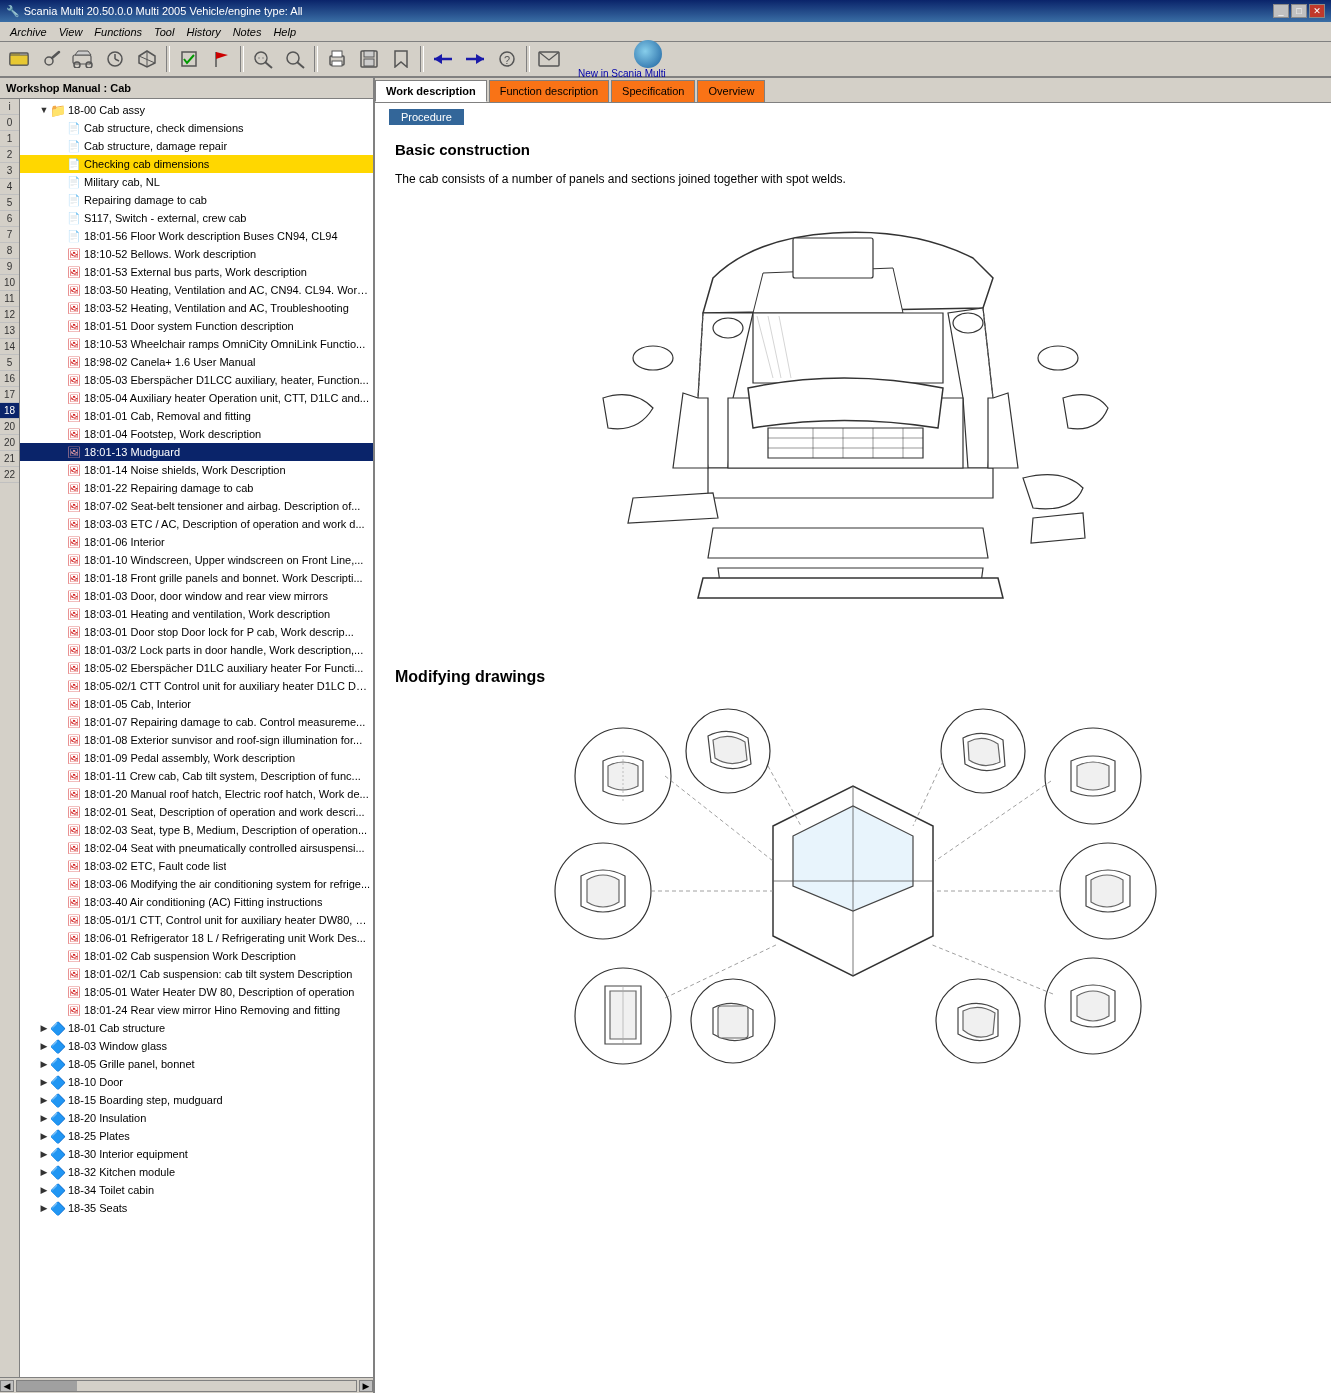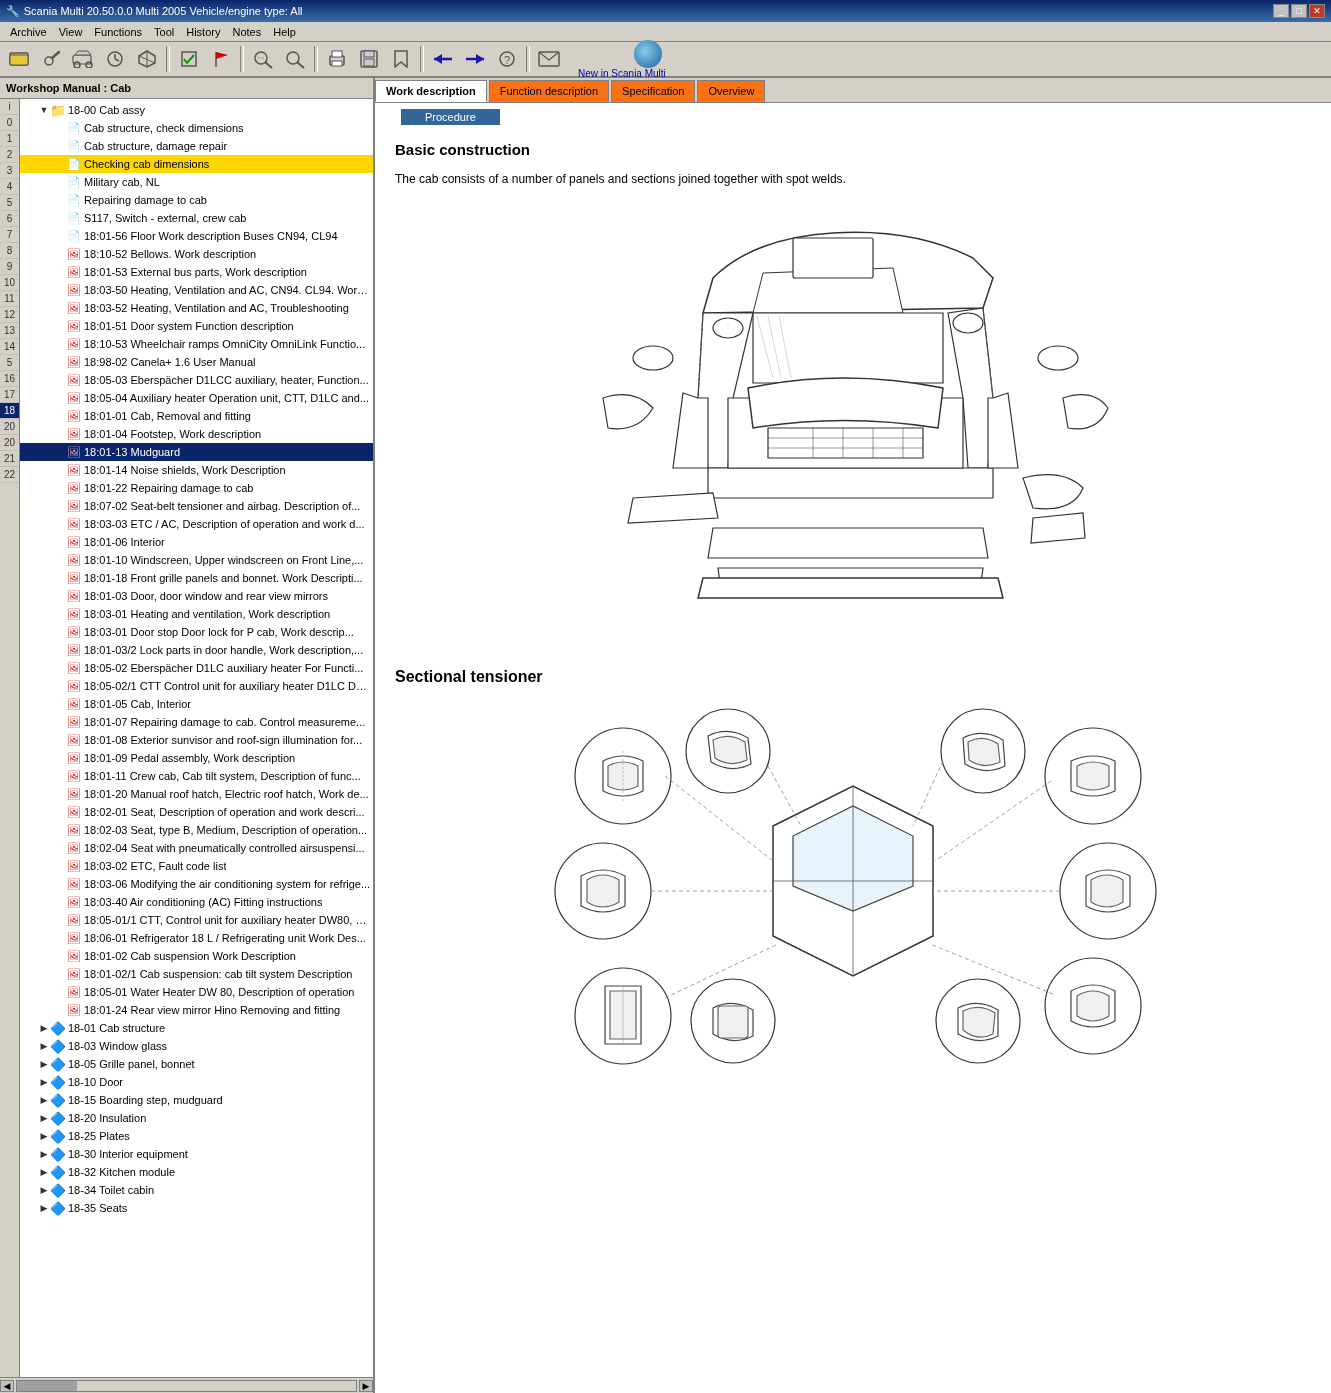--- a/index.html
+++ b/index.html
@@ -27,20 +27,21 @@
     }
     
     
     .menu-bar {
       background: #d4d0c8;
       height: 20px;
       display: flex;
       align-items: center;
       padding: 4px 4px;
       border-bottom: 1px solid #808080;
+      font-style: italic;
     }
     .menu-item {
       padding: 2px 6px;
       font-size: 11px;
       cursor: pointer;
     }
     
     
     .toolbar {
       background: #d4d0c8;
@@ -154,23 +155,23 @@
     .tab.active {
       background: white;
       font-weight: bold;
       border-bottom: 1px solid white;
     }
     
     .procedure-tag {
       display: inline-block;
       background: #336699;
       color: white;
-      padding: 2px 24px;
+      padding: 2px 12px;
       font-size: 11px;
-      margin: 4px 20px;
+      margin: 4px 8px;
     }
     
     .content-area {
       flex: 1;
       overflow-y: scroll;
       padding: 10px 20px;
       position: relative;
     }
     
     h1.section-title {
@@ -937,21 +938,21 @@
 
           <g stroke="#aaa" stroke-width="0.5">
             <line x1="204" y1="118" x2="220" y2="180"></line>
             <line x1="215" y1="118" x2="228" y2="180"></line>
             <line x1="226" y1="118" x2="238" y2="180"></line>
           </g>
         </svg>
       </div>
 
 
-      <h2 class="section-title">Sectional tensioner</h2>
+      <h2 class="section-title">Modifying drawings</h2>
 
       <div class="diagram-container">
         <svg width="620" height="380" viewBox="0 0 620 380">
 
           <g fill="none" stroke="#222" stroke-width="1.2">
 
             <path d="M230,130 L310,90 L390,130 L390,240 L310,280 L230,240 Z" stroke="#333" fill="white" stroke-width="1.5"></path>
 
             <path d="M250,140 L310,110 L370,140 L370,190 L310,215 L250,190 Z" stroke="#444" fill="#e8f4fc"></path>
 

